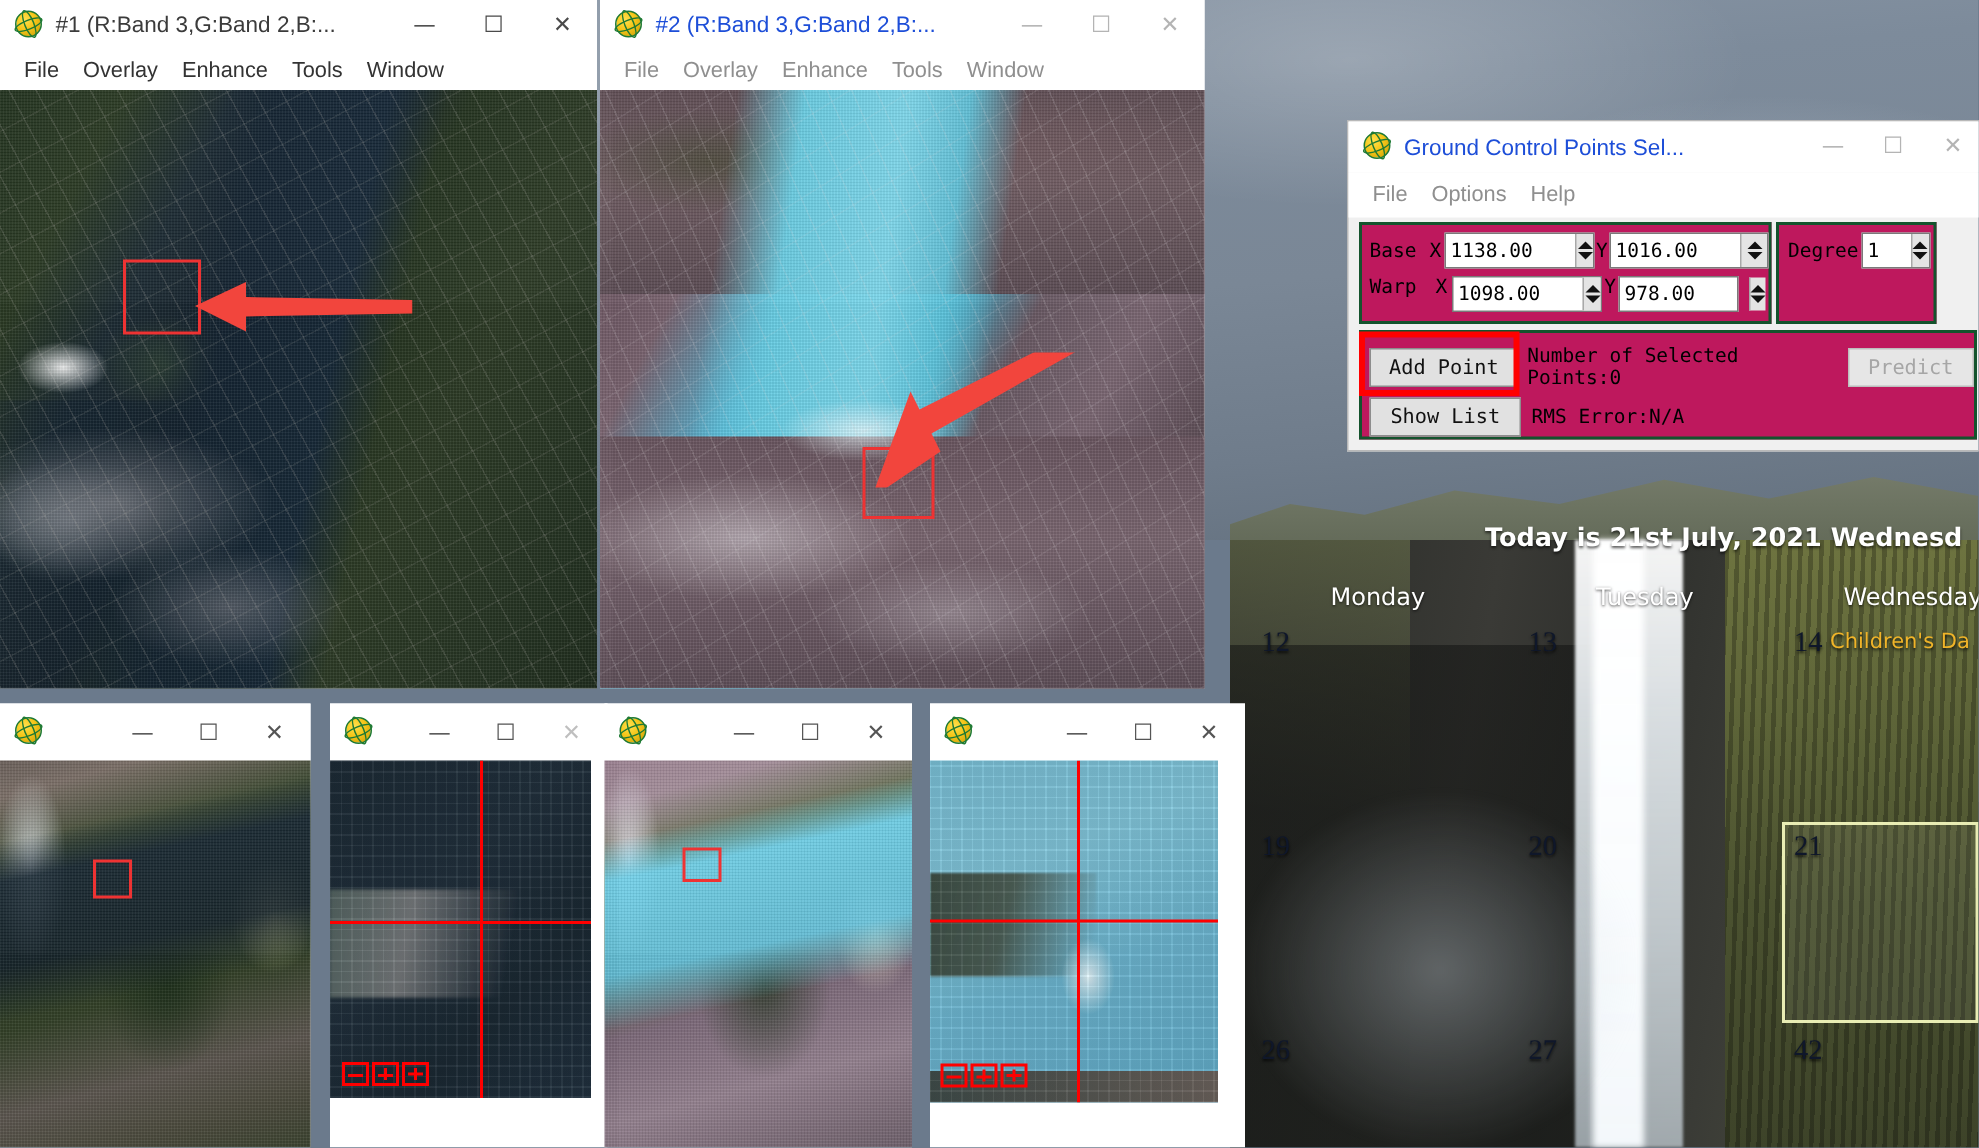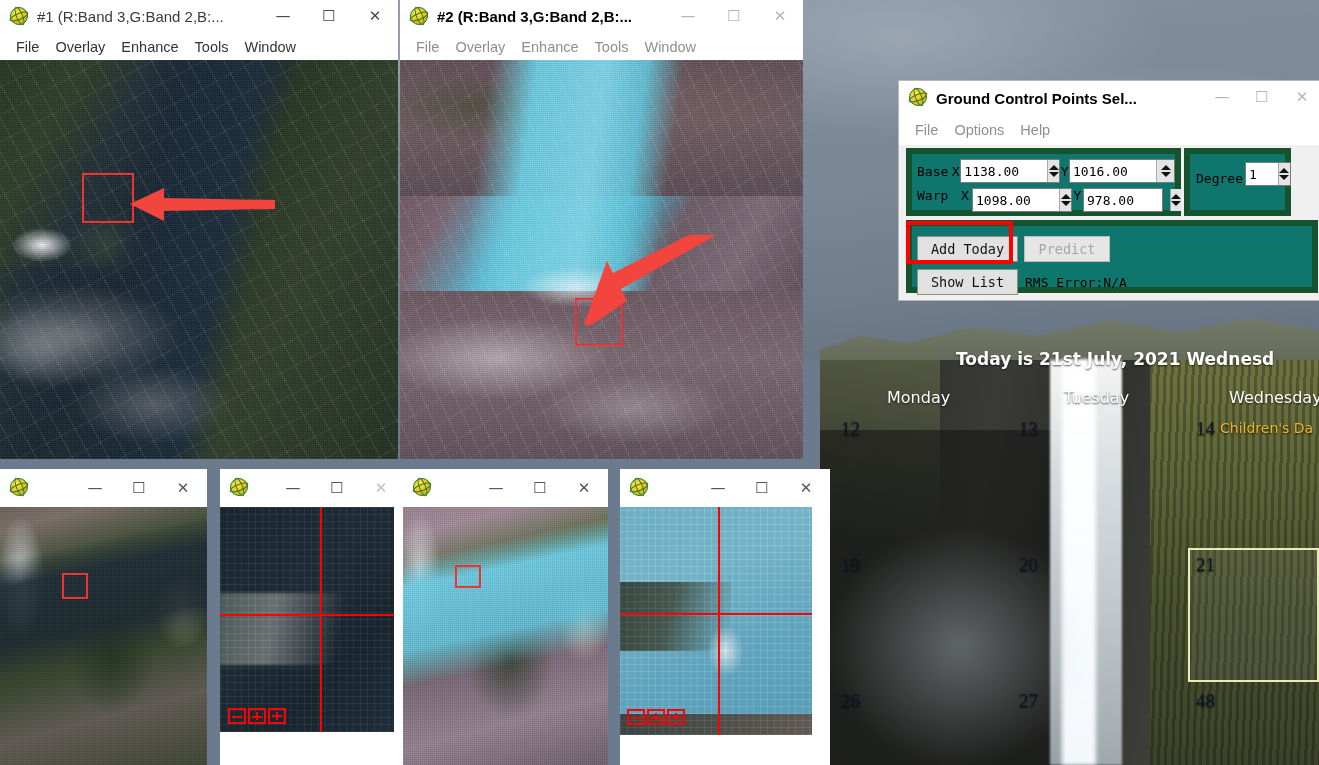--- a/index.html
+++ b/index.html
@@ -54,21 +54,21 @@
     background:radial-gradient(ellipse 180px 160px at 50% 60%,rgba(200,210,218,.38),rgba(200,210,218,0) 75%);
     filter:blur(4px);
   }
   .wp-darkL{
     position:absolute;left:820px;top:430px;width:240px;height:335px;
     background:linear-gradient(180deg,rgba(18,19,18,.55),rgba(22,24,22,.72));
   }
 
   
   .cal-today{
-    position:absolute;left:956px;top:349px;
+    position:absolute;left:990px;top:349px;
     font-family:"DejaVu Sans",sans-serif;
     font-weight:bold;font-size:17px;color:#fff;white-space:nowrap;
     text-shadow:0 1px 2px rgba(0,0,0,.65);
   }
   .cal-dow{
     position:absolute;top:388px;font-family:"DejaVu Sans",sans-serif;
     font-size:16px;color:#fff;white-space:nowrap;text-shadow:0 1px 2px rgba(0,0,0,.7);text-align:right;
   }
   .cal-num{
     position:absolute;font-family:"Liberation Serif",serif;
@@ -103,21 +103,21 @@
   }
   .globe:after{
     content:"";position:absolute;left:5px;top:-2px;width:7px;height:20px;
     border:1.5px solid #1f7a34;border-radius:50%;transform:rotate(-22deg);
     box-sizing:border-box;
   }
   .tb-title{
     font-size:15px;color:#3b3b3b;white-space:nowrap;overflow:hidden;
     font-family:"Liberation Sans",sans-serif;
   }
-  .tb-title.dim{color:#000000;font-weight:bold;}
+  .tb-title.dim{color:#1d4ed8;}
   .tb-btns{position:absolute;right:0;top:0;height:33px;display:flex;}
   .tb-btn{
     width:46px;height:33px;display:flex;align-items:center;justify-content:center;
     font-size:15px;color:#4a4a4a;font-family:"DejaVu Sans",sans-serif;line-height:1;
   }
   .tb-btn.sm{width:40px;}
   .tb-btn.dimx{color:#b4b4b4;}
   .mbar{height:27px;display:flex;align-items:center;padding-left:8px;background:#fff;}
   .mbar span{
     font-size:14.5px;color:#333;padding:0 8px;white-space:nowrap;
@@ -262,21 +262,21 @@
   .zc.grid:after{content:"";position:absolute;left:2px;right:2px;top:5px;height:2px;background:#f00;}
   .zc.grid:before{content:"";position:absolute;top:2px;bottom:2px;left:6px;width:2px;background:#f00;}
 
   
   #gcp{
     position:absolute;left:898px;top:80px;width:425px;height:221px;
     background:#f0f0f0;border:1px solid #b8b8b8;box-sizing:border-box;
   }
   #gcp .titlebar{height:34px;background:#fff;}
   #gcp .mbar{height:30px;}
-  .grp{border:6px solid #14532d;box-sizing:border-box;background:#0f766e;}
+  .grp{border:2px solid #14532d;box-sizing:border-box;background:#be185d;}
   .coordgrp{position:absolute;left:906px;top:148px;width:275px;height:68px;}
   .degreegrp{position:absolute;left:1184px;top:148px;width:107px;height:68px;}
   .actgrp{position:absolute;left:906px;top:220px;width:412px;height:73px;}
 
   .mono{font-family:"DejaVu Sans Mono","Liberation Mono",monospace;}
   .lbl{font-size:13px;color:#000;}
   .spin{
     display:inline-flex;align-items:stretch;border:1px solid #7a7a7a;
     background:#fff;box-sizing:border-box;height:24px;
   }
@@ -324,21 +324,21 @@
   <div class="cal-num" style="left:1019px;top:418px">13</div>
   <div class="cal-num" style="left:1196px;top:418px">14</div>
   <div class="cal-evt" style="left:1220px;top:420px">Children's Da</div>
 
   <div class="cal-num" style="left:841px;top:554px">19</div>
   <div class="cal-num" style="left:1019px;top:554px">20</div>
   <div class="cal-num" style="left:1196px;top:554px">21</div>
 
   <div class="cal-num" style="left:841px;top:690px">26</div>
   <div class="cal-num" style="left:1019px;top:690px">27</div>
-  <div class="cal-num" style="left:1196px;top:690px">48</div>
+  <div class="cal-num" style="left:1196px;top:690px">42</div>
 </div>
 
 <div class="win" style="left:0;top:0;width:398px;height:459px;">
   <div class="titlebar">
     <span class="tb-icon">
         <i class="globe"></i>
       </span>
     <span class="tb-title">#1 (R:Band 3,G:Band 2,B:...</span>
     <span class="tb-btns">
       <span class="tb-btn">—</span>
@@ -454,35 +454,36 @@
       <input class="mono" style="width: 80px;" value="978.00">
       <span class="arrows">
           <i class="tri-up"></i>
           <i class="tri-dn"></i>
         </span>
     </span>
   </div>
 </div>
 
 <div class="grp degreegrp">
-  <div style="display:flex;align-items:flex-end;height:30px;padding:2px 0 0 6px;">
+  <div style="display:flex;align-items:center;height:30px;padding:2px 0 0 6px;">
     <span class="mono lbl">Degree</span>
     <span class="spin" style="width:46px;margin-left:2px">
       <input class="mono" style="width: 26px;" value="1">
       <span class="arrows">
           <i class="tri-up"></i>
           <i class="tri-dn"></i>
         </span>
     </span>
   </div>
 </div>
 
 <div class="grp actgrp">
   <div style="display:flex;align-items:center;height:33px;padding:6px 0 0 5px;">
-    <span class="btn" style="width:101px;height:26px">Add Today</span>
+    <span class="btn" style="width:101px;height:26px">Add Point</span>
+    <span class="mono lbl" style="margin-left:6px">Number of Selected Points:0</span>
     <span class="btn disabled" style="width:86px;height:26px;margin-left:6px">Predict</span>
   </div>
   <div style="display:flex;align-items:center;height:30px;padding:2px 0 0 5px;">
     <span class="btn" style="width:101px;height:26px">Show List</span>
     <span class="mono lbl" style="margin-left:7px">RMS Error:N/A</span>
   </div>
 </div>
 <div class="hl-red" style="left:906px;top:221px;width:107px;height:43px;"></div>
 
 <div class="win" style="left:0;top:469px;width:207px;height:296px;">

